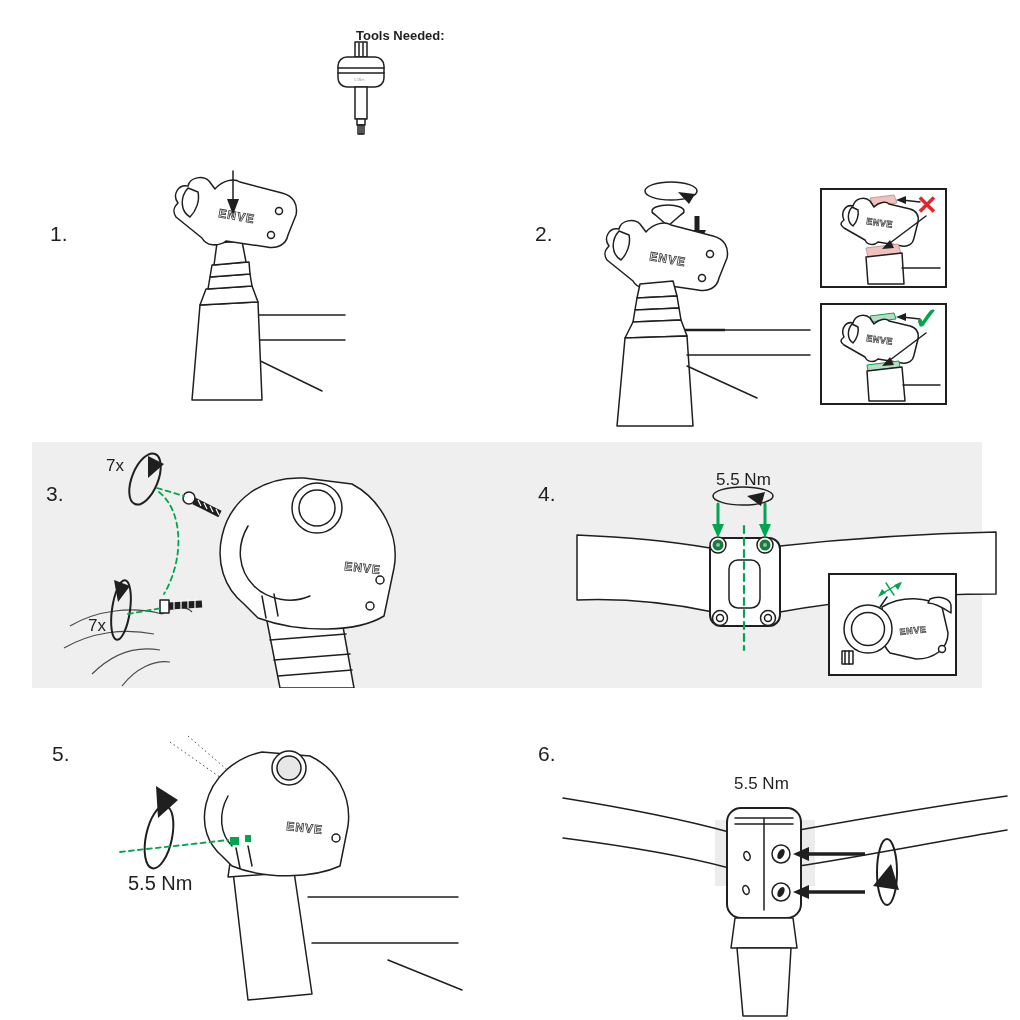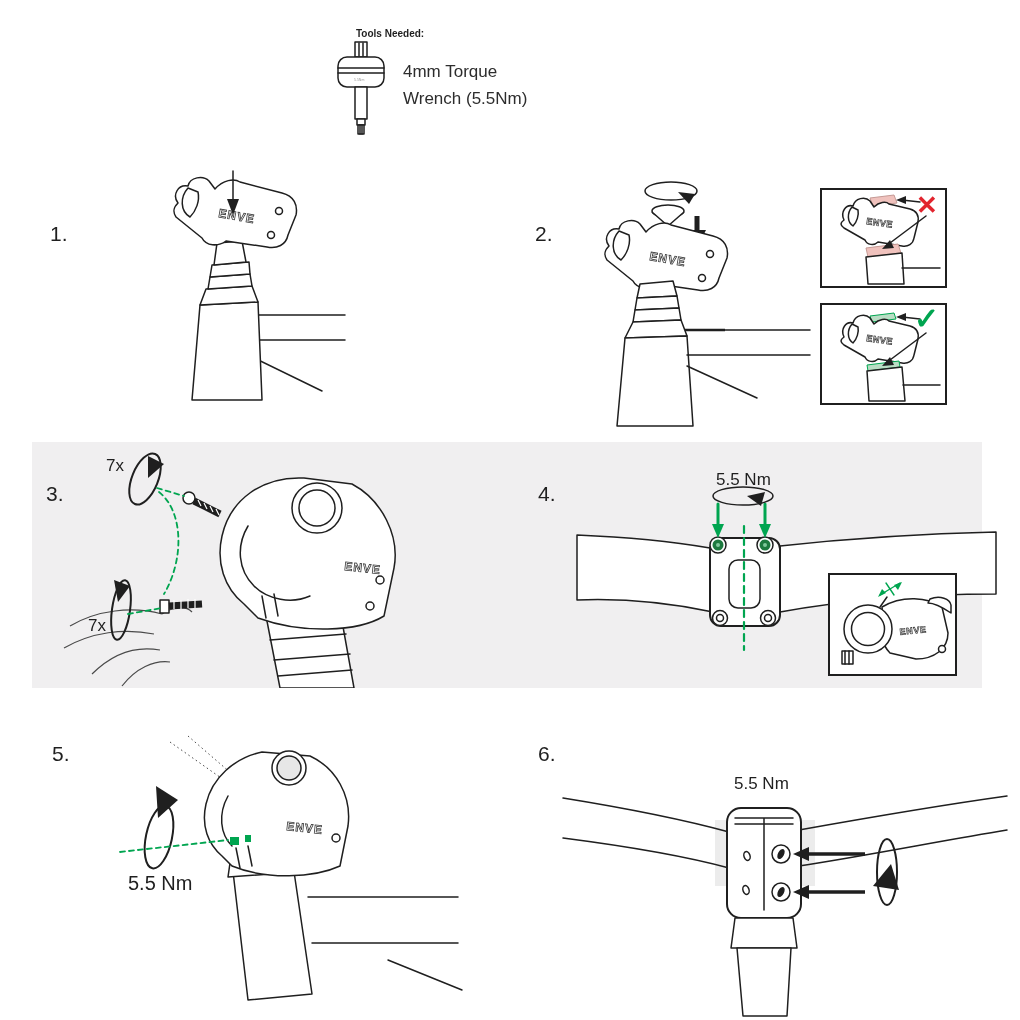--- a/index.html
+++ b/index.html
@@ -1,20 +1,20 @@
 <!DOCTYPE html>
 <html><head>
 <meta charset="utf-8">
 <style>
   html,body{margin:0;padding:0;background:#fff;}
   .page{position:relative;width:1020px;height:1020px;background:#fff;overflow:hidden;
         font-family:"Liberation Sans",sans-serif;color:#1f1f1f;}
   .abs{position:absolute;}
   .title{left:38px;top:36px;font-size:22px;line-height:39px;color:#2d2d2d;letter-spacing:.3px;}
-  .tools-label{left:356px;top:28px;font-size:10px;font-weight:bold;color:#1f1f1f;}
+  .tools-label{left:356px;top:28px;font-size:13px;font-weight:bold;color:#1f1f1f;}
   .tool-desc{left:403px;top:58px;font-size:17px;line-height:27px;color:#2d2d2d;}
   .step-num{font-size:21px;color:#1f1f1f;}
   .band{left:32px;top:442px;width:950px;height:246px;background:#f0eff0;}
   .small-lbl{font-size:17px;color:#1f1f1f;}
   .big-lbl{font-size:20px;color:#1f1f1f;}
   .inset{background:#fff;border:2px solid #1f1f1f;}
   .mark-x{font-size:26px;font-weight:bold;color:#e2242e;line-height:26px;}
   .mark-ck{font-size:30px;font-weight:bold;color:#00a550;line-height:28px;}
   
   .ln{fill:none;stroke:#1f1f1f;stroke-width:1.5;stroke-linecap:round;stroke-linejoin:round;}
@@ -43,24 +43,20 @@
     <path class="ln" d="M29,3 V16 M33,3 V16"></path>
     <rect class="fw" x="8" y="17" width="46" height="30" rx="9"></rect>
     <path class="ln" d="M8,28 H54 M8,33 H54"></path>
     <text class="tiny" x="24" y="41">5.5Nm</text>
     <rect class="fw" x="25" y="47" width="12" height="32"></rect>
     <rect class="fw" x="27" y="79" width="8" height="6"></rect>
     <rect class="fw" x="28" y="85" width="6" height="9"></rect>
     <path class="ln" d="M30,85 V94 M32,85 V94"></path>
   </svg>
 
-  <div class="abs tool-desc">
-    <div>4mm Torque</div>
-    <div>Wrench (5.5Nm)</div>
-  </div>
 
   <div class="abs band"></div>
 
   <span class="abs step-num" style="left:50px;top:222px">1.</span>
   <span class="abs step-num" style="left:535px;top:222px">2.</span>
   <span class="abs step-num" style="left:46px;top:482px">3.</span>
   <span class="abs step-num" style="left:538px;top:482px">4.</span>
   <span class="abs step-num" style="left:52px;top:742px">5.</span>
   <span class="abs step-num" style="left:538px;top:742px">6.</span>
 

